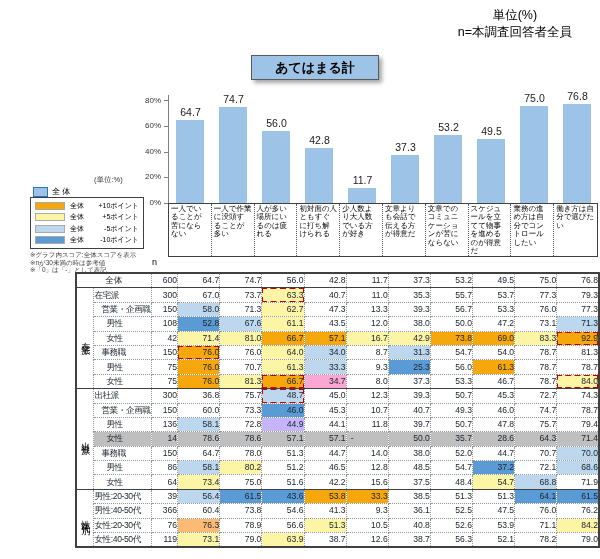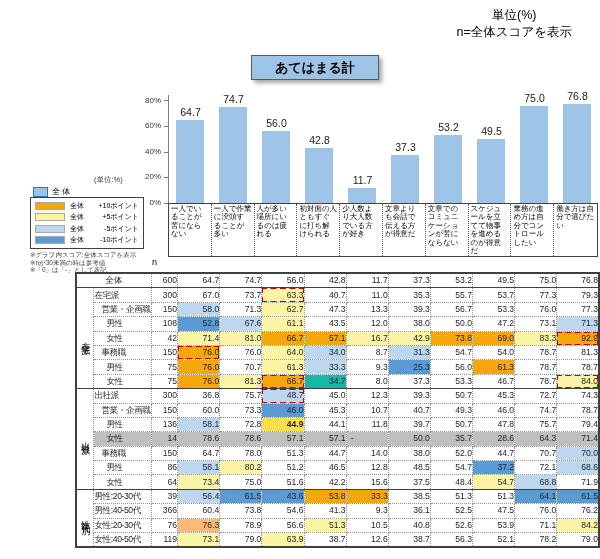--- a/index.html
+++ b/index.html
@@ -64,21 +64,21 @@
   tr.gray-row td{background:#BFBFBF;}
   .hl{position:absolute;left:-1px;top:-1px;right:-1px;bottom:-1px;border:2px dashed #C00000;pointer-events:none;}
 </style>
 </head>
 <body>
 
 <div class="page">
 
   <div class="top-note">
     <div>単位(%)</div>
-    <div>n=全体スコアを表示</div>
+    <div>n=本調査回答者全員</div>
   </div>
 
   <div class="badge">あてはまる計</div>
 
   <div class="unit-small">(単位:%)</div>
 
   <div class="mini-legend">
     <span class="mini-swatch"></span>
     <span>全 体</span>
   </div>
@@ -296,21 +296,21 @@
           <td class="data-cell" style="background: rgb(246, 167, 11);">61.3</td>
           <td class="data-cell">78.7</td>
           <td class="data-cell">78.7</td>
         </tr>
         <tr>
           <td class="row-label ind2">女性</td>
           <td class="n-col">75</td>
           <td class="data-cell" style="background: rgb(246, 167, 11);">76.0</td>
           <td class="data-cell" style="background: rgb(252, 245, 166);">81.3</td>
           <td class="data-cell" style="background: rgb(246, 167, 11);">66.7<span class="hl" style="border-color: rgb(192, 0, 0);"></span></td>
-          <td class="data-cell" style="background: #14b8a6;">34.7</td>
+          <td class="data-cell" style="background: #f9a8d4;">34.7</td>
           <td class="data-cell">8.0</td>
           <td class="data-cell">37.3</td>
           <td class="data-cell">53.3</td>
           <td class="data-cell">46.7</td>
           <td class="data-cell">78.7</td>
           <td class="data-cell" style="background: rgb(252, 245, 166);">84.0<span class="hl" style="border-color: rgb(192, 0, 0);"></span></td>
         </tr>
         <tr class="strong">
           <td rowspan="7" class="group-cell"><span>出社派</span></td>
           <td class="row-label ind0">出社派</td>
@@ -338,21 +338,21 @@
           <td class="data-cell">49.3</td>
           <td class="data-cell">46.0</td>
           <td class="data-cell">74.7</td>
           <td class="data-cell">78.7</td>
         </tr>
         <tr>
           <td class="row-label ind2">男性</td>
           <td class="n-col">136</td>
           <td class="data-cell" style="background: rgb(189, 215, 238);">58.1</td>
           <td class="data-cell">72.8</td>
-          <td class="data-cell" style="background: #fde047; font-weight: bold;">44.9</td>
+          <td class="data-cell" style="background: #c4b5fd;">44.9</td>
           <td class="data-cell">44.1</td>
           <td class="data-cell">11.8</td>
           <td class="data-cell">39.7</td>
           <td class="data-cell">50.7</td>
           <td class="data-cell">47.8</td>
           <td class="data-cell">75.7</td>
           <td class="data-cell">79.4</td>
         </tr>
         <tr class="gray-row">
           <td class="row-label ind2">女性</td>

